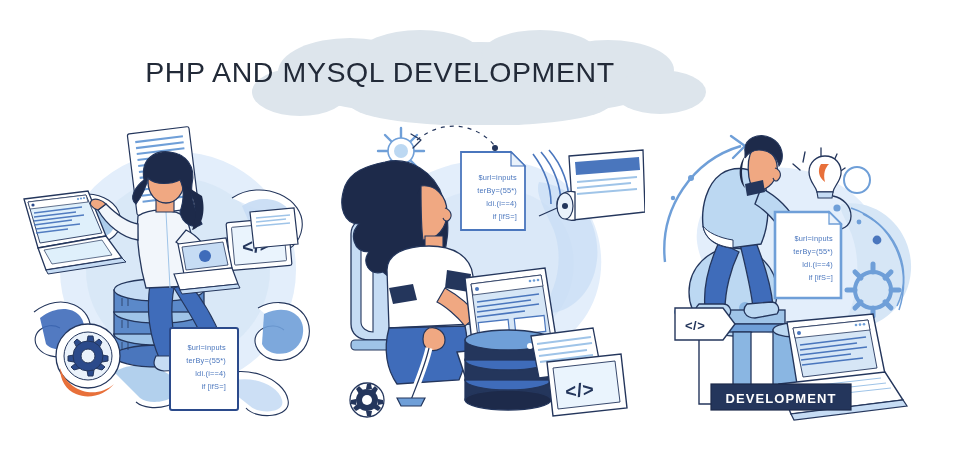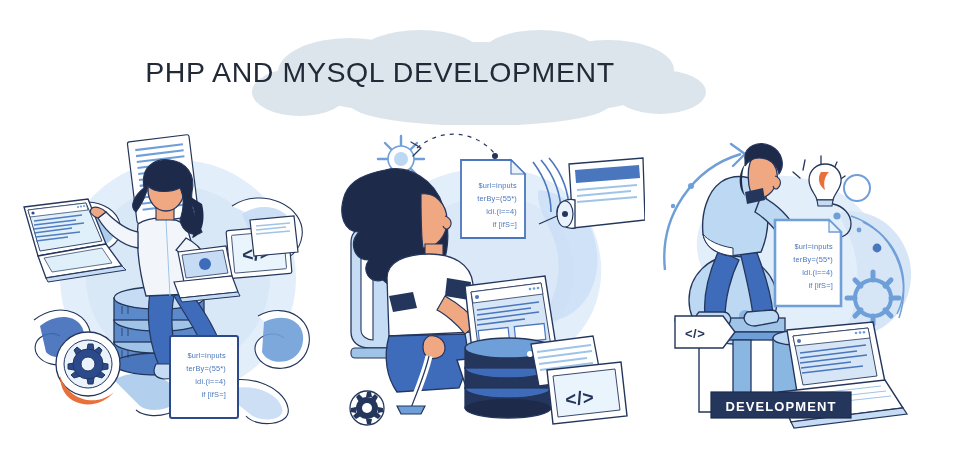--- a/index.html
+++ b/index.html
@@ -48,21 +48,21 @@
     font-weight: 400;
     letter-spacing: 0.6px;
     color: #222a38;
     white-space: nowrap;
     user-select: none;
   }
 
   
   .panel {
     position: absolute;
-    top: 120px;
+    top: 112px;
     width: 320px;
     height: 310px;
   }
   #panel-1 { left: 10px; }
   #panel-2 { left: 325px; }
   #panel-3 { left: 645px; }
   .panel svg { display: block; width: 100%; height: 100%; }
 
   
   .codeline {

